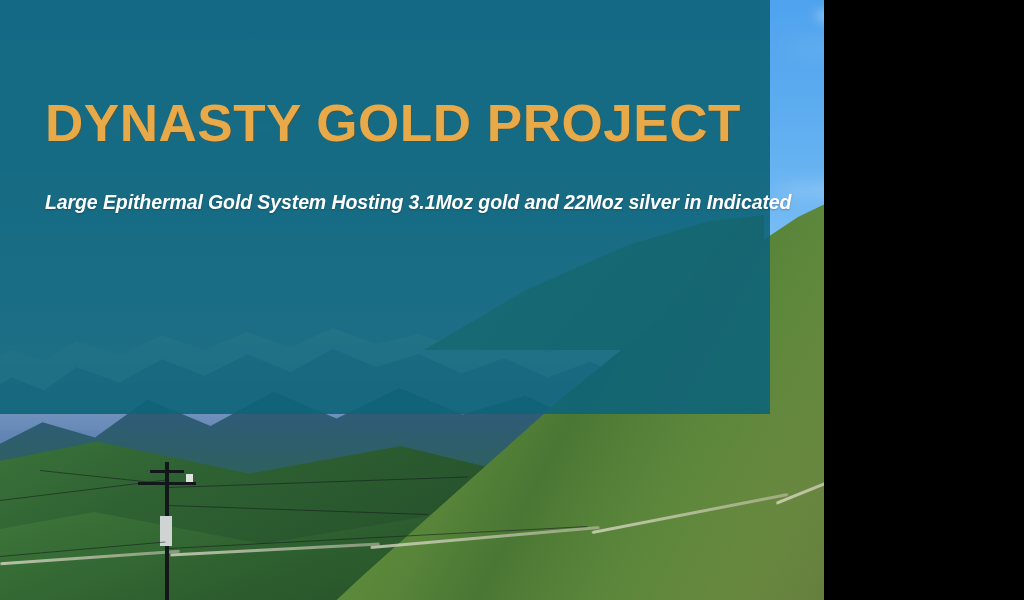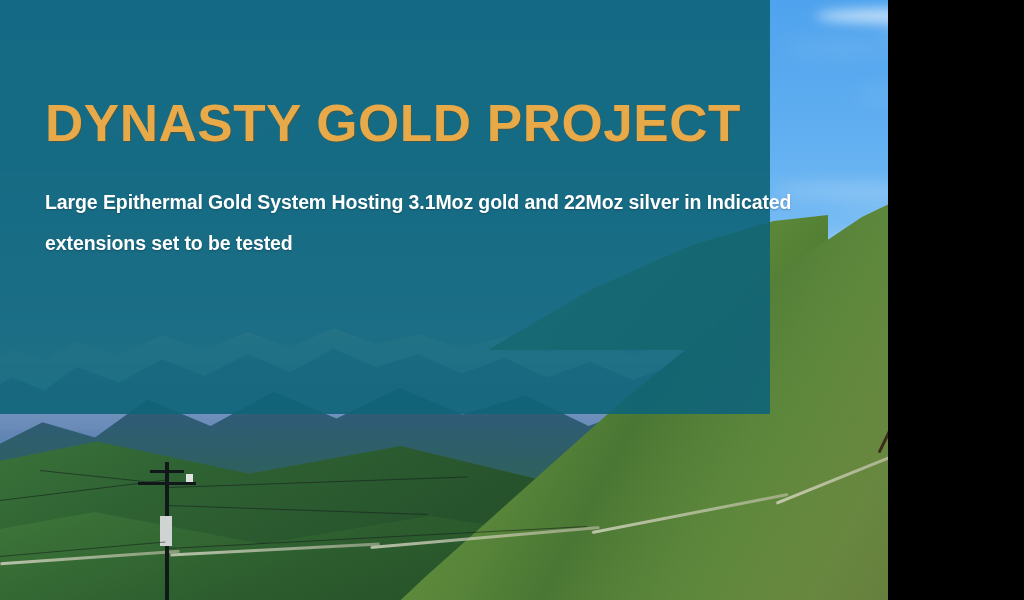--- a/index.html
+++ b/index.html
@@ -2,21 +2,21 @@
 <html><head>
 <meta charset="utf-8">
 <style>
   html, body {
     margin: 0;
     padding: 0;
     background: #000;
   }
   #stage {
     position: relative;
-    width: 888px;
+    width: 824px;
     height: 600px;
     overflow: hidden;
     font-family: "Liberation Sans", sans-serif;
     background: #6fb3ef;
   }
 
   
   .photo { position: absolute; inset: 0; overflow: hidden; }
 
   
@@ -197,21 +197,21 @@
     width: 690px;
     margin: 0;
     font-family: "Liberation Sans Narrow", "Liberation Sans", sans-serif;
     font-size: 19.5px;
     font-weight: 600;
     line-height: 41px;
     color: #ffffff;
     text-shadow: 0 1px 2px rgba(0,0,0,0.25);
     letter-spacing: -0.1px;
   }
-  .hero-sub span { display: block; white-space: nowrap; }
+  .hero-sub span { display: block; white-space: nowrap; font-style: italic; }
 </style>
 </head>
 <body>
 
 <div id="stage">
 
   <div class="photo">
 
     <div class="sky"></div>
 
@@ -292,17 +292,16 @@
   </div>
 
   <div class="overlay-panel"></div>
   <div class="overlay-tint"></div>
 
   <div class="hero-text">
     <h1 class="hero-title">DYNASTY GOLD PROJECT</h1>
 
     <p class="hero-sub">
       <span>Large Epithermal Gold System Hosting 3.1Moz gold and 22Moz silver in Indicated</span>
-      <span>extensions set to be tested</span>
     </p>
   </div>
 
 </div>
 
 </body></html>

